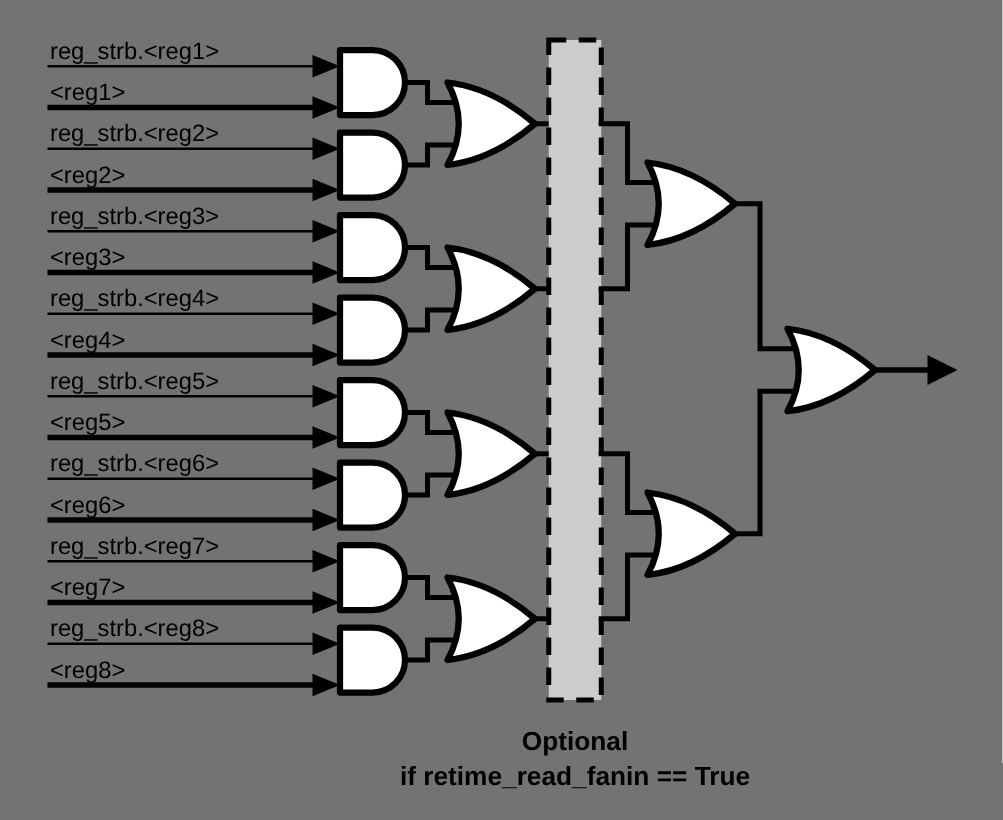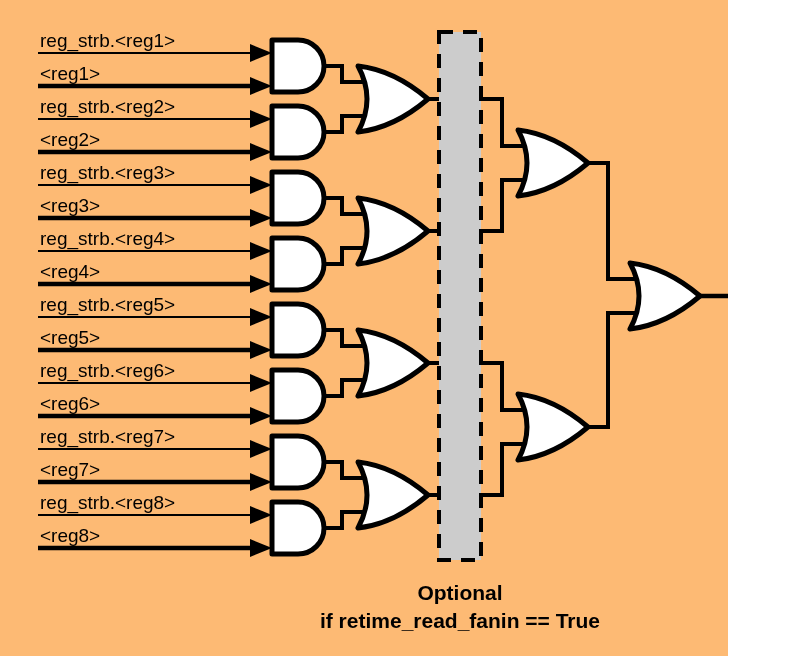--- a/index.html
+++ b/index.html
@@ -5,23 +5,23 @@
   html, body {
     margin: 0;
     padding: 0;
     background: #ffffff;
   }
   body {
     font-family: "Liberation Sans", sans-serif;
   }
   #canvas {
     position: relative;
-    width: 728px;
+    width: 802px;
     height: 656px;
-    background: #fdba74;
+    background: #737373;
     overflow: hidden;
   }
   #diagram {
     position: absolute;
     left: 0;
     top: 0;
     width: 802px;
     height: 656px;
   }
   .wire-thin {

